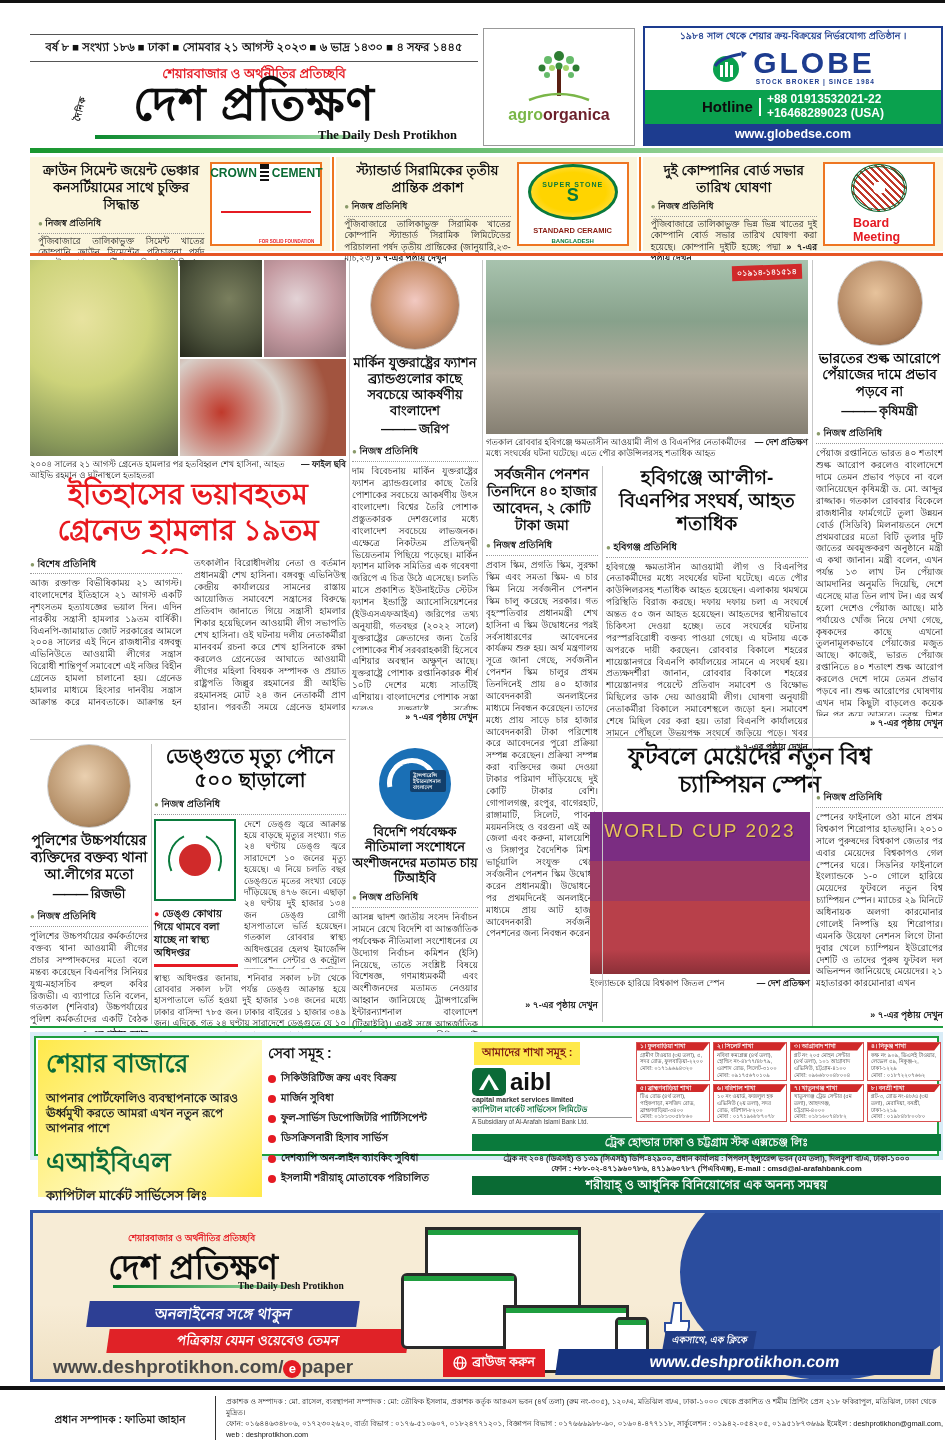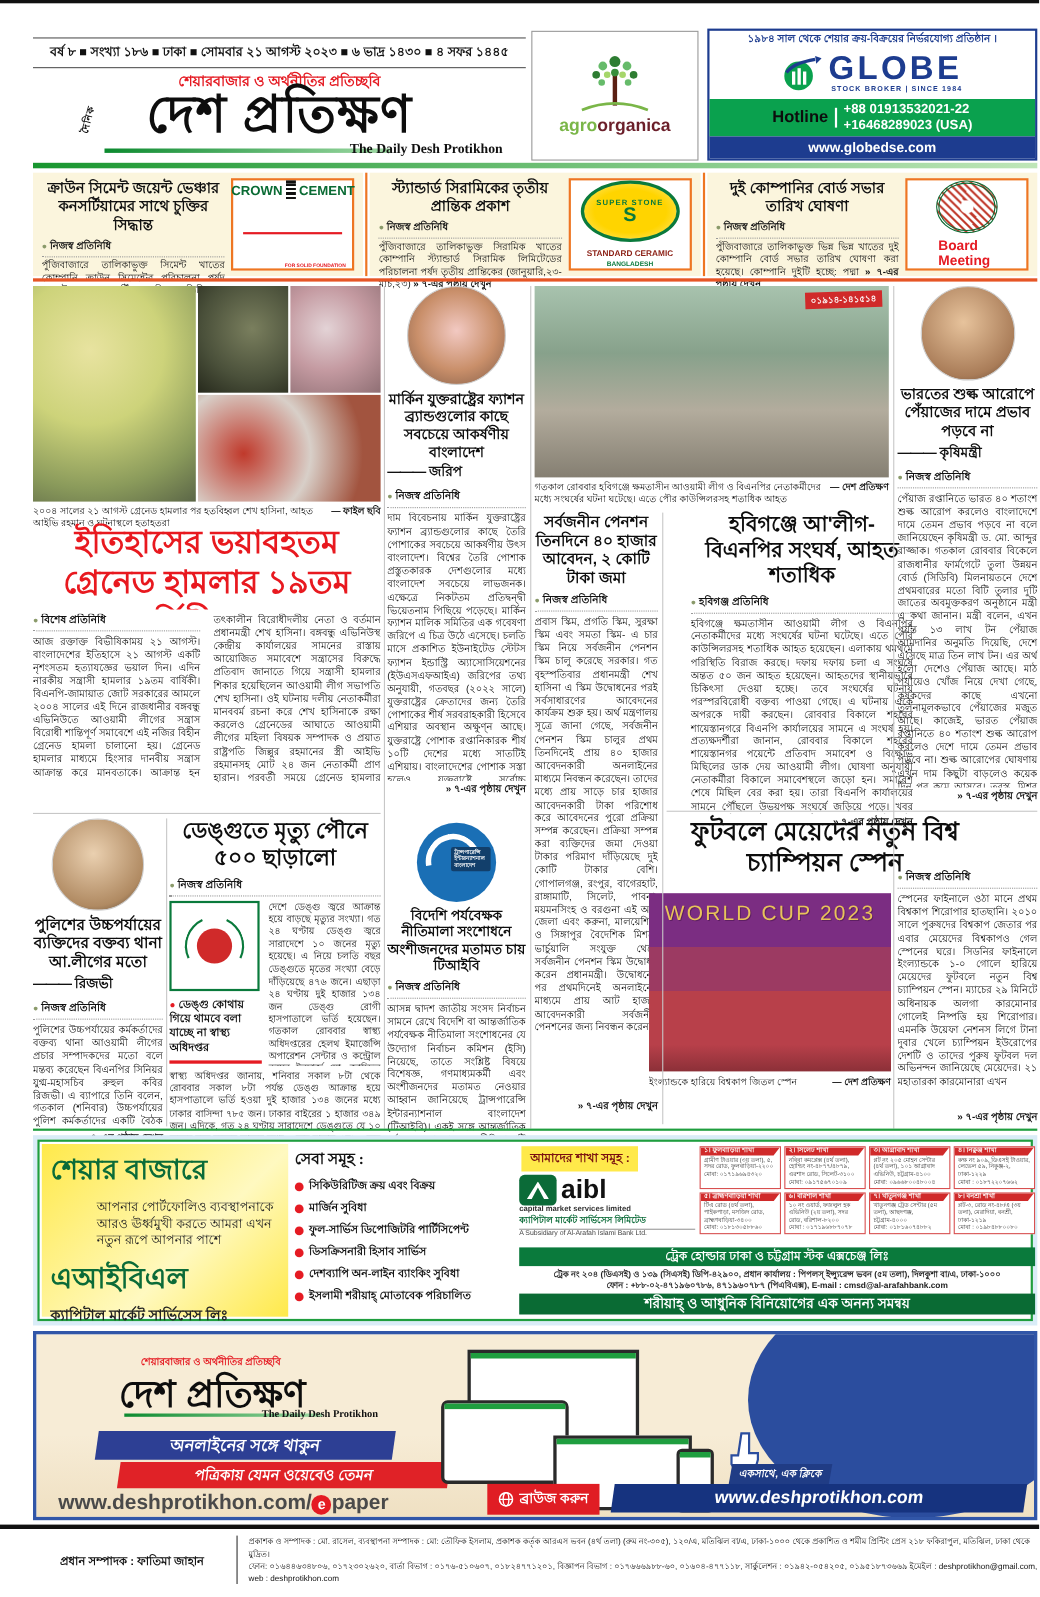--- a/index.html
+++ b/index.html
@@ -53,21 +53,21 @@
   .dse-circ{width:50px;height:50px;border-radius:50%;border:3px double #0a6b34;
             background:radial-gradient(circle at 50% 50%, #fff 18%, transparent 19%),repeating-linear-gradient(45deg,#c0392b 0 2px,#fff 2px 5px);}
   .dse-lab{color:#e51b23;font-weight:800;font-size:12.5px;margin-top:4px;margin-left:28px;}
   .orule{left:30px;top:253px;width:913px;height:3px;background:#e65525;}
   
   .hl{font-weight:800;text-align:center;line-height:1.22;color:#0d0d0d;}
   .byline{font-size:9.5px;font-weight:bold;border-bottom:1px dotted #999;padding-bottom:2px;margin:4px 0;}
   .dot{color:#8a9a6a;font-size:8px;}
   .body{font-size:9px;line-height:1.32;text-align:justify;overflow:hidden;}
   .jump{font-weight:800;font-size:9px;text-align:right;}
-  .attr{font-weight:800;font-size:12.5px;text-align:left;margin-top:2px;}
+  .attr{font-weight:800;font-size:12.5px;text-align:center;margin-top:2px;}
   .attr .dash{letter-spacing:-1px;}
   .circ{border-radius:50%;margin:0 auto;border:1px solid #ccc;}
   .cap{font-size:8.5px;line-height:1.25;}
   .cap b{float:right;font-weight:bold;}
   .vr{width:1px;background:#c7c7c7;}
   .hr{height:1px;background:#c7c7c7;}
   .photo{background-size:cover;}
   
   .ph-hasina{background:radial-gradient(circle at 35% 30%,#e8e3a0,#cdd37a 40%,#8a9a5b 75%,#5b6647);}
   .ph-helmet{background:radial-gradient(circle at 60% 40%,#7a7f5e,#4a503a 60%,#26291c);}
@@ -88,28 +88,28 @@
   .dg-logo::after{border-right-color:#0a7a3c;transform:rotate(-20deg);}
   .dg-quote{font-size:10px;font-weight:800;line-height:1.3;margin-top:6px;}
   .dg-quote .rdot{color:#e51b23;font-size:9px;}
   .dg-bar{height:3px;background:#e51b23;margin-top:5px;}
   
   .tib-circ{width:72px;height:72px;border-radius:50%;background:#1a6fb5;margin:0 auto;position:relative;overflow:hidden;}
   .tib-circ::before{content:"";position:absolute;left:8px;top:10px;width:40px;height:40px;border-radius:50%;
        border:5px solid #fff;border-right-color:transparent;border-bottom-color:transparent;transform:rotate(35deg);}
   .tib-chip{position:absolute;right:5px;top:22px;background:#123f6b;color:#fff;font-size:5px;line-height:1.2;padding:2px 3px;border-radius:2px;font-weight:bold;}
   
-  .aiblad{left:30px;top:1032px;width:913px;height:173px;background:#d9ecf7;box-sizing:border-box;padding:4px;}
+  .aiblad{left:30px;top:1032px;width:913px;height:128px;background:#d9ecf7;box-sizing:border-box;padding:4px;}
   .aibl-frame{width:100%;height:100%;background:#fff;border:2px solid #1f9e3f;box-sizing:border-box;position:relative;}
   .ay{position:absolute;left:2px;top:2px;width:224px;height:157px;background:linear-gradient(135deg,#ffe94a,#fff9c0 60%,#ffe94a);padding:4px 8px;box-sizing:border-box;}
   .ay-title{font-size:25px;font-weight:800;color:#0b6b38;}
-  .ay-pitch{font-size:11.5px;font-weight:normal;color:#222;line-height:1.3;margin-top:4px;margin-left:42px;}
+  .ay-pitch{font-size:11.5px;font-weight:bold;color:#222;line-height:1.3;margin-top:4px;}
   .ay-brand{font-size:26px;font-weight:800;color:#0b6b38;margin-top:6px;}
   .ay-sub{font-size:13px;font-weight:800;color:#222;}
-  .asv{position:absolute;left:232px;top:4px;width:196px;font-family:Liberation Serif, serif;}
+  .asv{position:absolute;left:232px;top:4px;width:196px;}
   .asv-title{font-size:14px;font-weight:800;margin-bottom:4px;}
   .asv-item{font-size:10px;font-weight:bold;margin:3px 0;display:flex;gap:5px;align-items:center;}
   .asv-item i{width:8px;height:8px;border-radius:50%;background:#e51b23;flex-shrink:0;}
   .abr-title{position:absolute;left:438px;top:4px;background:#ffe94a;color:#7a1010;font-weight:800;font-size:11px;padding:2px 8px;}
   .aibl-logo{position:absolute;left:436px;top:30px;width:160px;}
   .aibl-ic{width:34px;height:28px;background:#0b6b38;border-radius:5px;position:relative;display:inline-block;vertical-align:middle;}
   .aibl-ic::before{content:"";position:absolute;left:7px;top:6px;width:20px;height:16px;background:#fff;clip-path:polygon(0 100%,50% 0,100% 100%,78% 100%,50% 35%,22% 100%);}
   .aibl-word{font-size:24px;font-weight:800;color:#111;vertical-align:middle;margin-left:4px;}
   .aibl-s1{font-size:7px;font-weight:bold;color:#333;}
   .aibl-s2{font-size:8px;font-weight:800;color:#0b6b38;}
@@ -297,21 +297,21 @@
     <b>— দেশ প্রতিক্ষণ</b><span>গতকাল রোববার হবিগঞ্জে ক্ষমতাসীন আওয়ামী লীগ ও বিএনপির নেতাকর্মীদের মধ্যে সংঘর্ষের ঘটনা ঘটেছে। এতে পৌর কাউন্সিলরসহ শতাধিক আহত</span>
   </div>
 
   <div class="abs" style="left:486px;top:466px;width:112px;">
     <div class="hl" style="font-size:14px;">সর্বজনীন পেনশন তিনদিনে ৪০ হাজার আবেদন, ২ কোটি টাকা জমা</div>
     <div class="byline"><span class="dot">●</span> <span>নিজস্ব প্রতিনিধি</span></div>
     <div class="body" style="height:438px;">প্রবাস স্কিম, প্রগতি স্কিম, সুরক্ষা স্কিম এবং সমতা স্কিম- এ চার স্কিম নিয়ে সর্বজনীন পেনশন স্কিম চালু করেছে সরকার। গত বৃহস্পতিবার প্রধানমন্ত্রী শেখ হাসিনা এ স্কিম উদ্বোধনের পরই সর্বসাধারণের আবেদনের কার্যক্রম শুরু হয়। অর্থ মন্ত্রণালয় সূত্রে জানা গেছে, সর্বজনীন পেনশন স্কিম চালুর প্রথম তিনদিনেই প্রায় ৪০ হাজার আবেদনকারী অনলাইনের মাধ্যমে নিবন্ধন করেছেন। তাদের মধ্যে প্রায় সাড়ে চার হাজার আবেদনকারী টাকা পরিশোধ করে আবেদনের পুরো প্রক্রিয়া সম্পন্ন করেছেন। প্রক্রিয়া সম্পন্ন করা ব্যক্তিদের জমা দেওয়া টাকার পরিমাণ দাঁড়িয়েছে দুই কোটি টাকার বেশি। গোপালগঞ্জ, রংপুর, বাগেরহাট, রাঙ্গামাটি, সিলেট, পাবনা, ময়মনসিংহ ও বরগুনা এই আট জেলা এবং করুনা, মালয়েশিয়া ও সিঙ্গাপুর বৈদেশিক মিশনে ভার্চুয়ালি সংযুক্ত থেকে সর্বজনীন পেনশন স্কিম উদ্বোধন করেন প্রধানমন্ত্রী। উদ্বোধনের পর প্রথমদিনেই অনলাইনের মাধ্যমে প্রায় আট হাজার আবেদনকারী সর্বজনীন পেনশনের জন্য নিবন্ধন করেন।</div>
     <div class="jump">» ৭-এর পৃষ্ঠায় দেখুন</div>
   </div>
 
-  <div class="abs" style="left:606px;top:466px;width:202px;margin-left:22px;">
+  <div class="abs" style="left:606px;top:466px;width:202px;">
     <div class="hl" style="font-size:19px;">হবিগঞ্জে আ'লীগ-বিএনপির সংঘর্ষ, আহত শতাধিক</div>
     <div class="byline"><span class="dot">●</span> <span>হবিগঞ্জ প্রতিনিধি</span></div>
     <div class="body" style="height:178px;">হবিগঞ্জে ক্ষমতাসীন আওয়ামী লীগ ও বিএনপির নেতাকর্মীদের মধ্যে সংঘর্ষের ঘটনা ঘটেছে। এতে পৌর কাউন্সিলরসহ শতাধিক আহত হয়েছেন। এলাকায় থমথমে পরিস্থিতি বিরাজ করছে। দফায় দফায় চলা এ সংঘর্ষে অন্তত ৫০ জন আহত হয়েছেন। আহতদের স্থানীয়ভাবে চিকিৎসা দেওয়া হচ্ছে। তবে সংঘর্ষের ঘটনায় পরস্পরবিরোধী বক্তব্য পাওয়া গেছে। এ ঘটনায় একে অপরকে দায়ী করছেন। রোববার বিকালে শহরের শায়েস্তানগরে বিএনপি কার্যালয়ের সামনে এ সংঘর্ষ হয়। প্রত্যক্ষদর্শীরা জানান, রোববার বিকালে শহরের শায়েস্তানগর পয়েন্টে প্রতিবাদ সমাবেশ ও বিক্ষোভ মিছিলের ডাক দেয় আওয়ামী লীগ। ঘোষণা অনুযায়ী নেতাকর্মীরা বিকালে সমাবেশস্থলে জড়ো হন। সমাবেশ শেষে মিছিল বের করা হয়। তারা বিএনপি কার্যালয়ের সামনে পৌঁছলে উভয়পক্ষ সংঘর্ষে জড়িয়ে পড়ে। খবর পেয়ে পুলিশ ঘটনাস্থলে ছুটে যায়। তারা বিএনপি নেতাকর্মীদের ধাওয়া দিলে সংঘর্ষ ত্রিমুখী রূপ নেয়। জেলা আওয়ামী লীগের সাধারণ সম্পাদক অ্যাডভোকেট মো. আলমগীর চৌধুরী বলেন, আমরা শান্তিপূর্ণ প্রতিবাদ সমাবেশ করেছি। সমাবেশ শেষে শান্তিপূর্ণ মিছিল বের করি। এ সময় হঠাৎ বিএনপি নেতাকর্মীরা ইট-পাটকেল নিক্ষেপ করতে থাকলে সংঘর্ষ শুরু হয়। এতে আমাদের বিপুল সংখ্যক নেতাকর্মী আহত হন। তবে কতজন আহত হয়েছেন</div>
     <div class="jump">» ৭-এর পৃষ্ঠায় দেখুন</div>
   </div>
 
   <div class="abs" style="left:816px;top:260px;width:127px;">
     <div class="circ photo ph-face1" style="width:84px;height:84px;"></div>
     <div class="hl" style="font-size:13.5px;margin-top:5px;">ভারতের শুল্ক আরোপে পেঁয়াজের দামে প্রভাব পড়বে না</div>
     <div class="attr"><span class="dash">———</span> <span>কৃষিমন্ত্রী</span></div>

